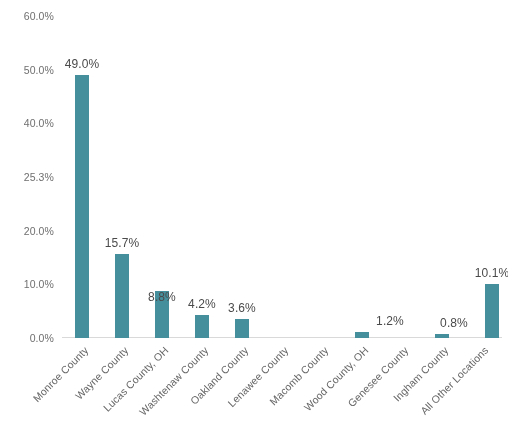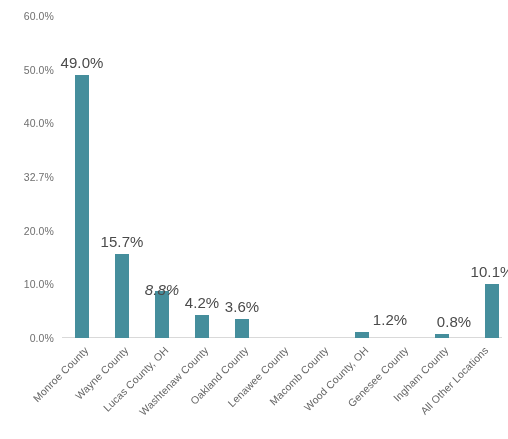--- a/index.html
+++ b/index.html
@@ -73,21 +73,21 @@
     bottom: 0;
     left: 50%;
     transform: translateX(-50%);
     width: 14px;
     background: #458e9c;
   }
   .bar-value {
     position: absolute;
     left: 50%;
     transform: translateX(-50%);
-    font-size: 15px;
+    font-size: 12px;
     color: #4a4a4a;
     white-space: nowrap;
     letter-spacing: 0.1px;
   }
 
   
   .x-labels {
     position: absolute;
     left: 62px;
     top: 340px;
@@ -114,40 +114,40 @@
 </style>
 </head>
 <body>
 
 <div id="chart-root">
 
   <div class="y-axis">
       <div class="y-tick-label" style="top: 338px;">0.0%</div>
       <div class="y-tick-label" style="top: 284.333px;">10.0%</div>
       <div class="y-tick-label" style="top: 230.667px;">20.0%</div>
-      <div class="y-tick-label" style="top: 177px;">32.7%</div>
+      <div class="y-tick-label" style="top: 177px;">25.3%</div>
       <div class="y-tick-label" style="top: 123.333px;">40.0%</div>
       <div class="y-tick-label" style="top: 69.6667px;">50.0%</div>
       <div class="y-tick-label" style="top: 16px;">60.0%</div>
     </div>
 
   <div class="plot-area">
     <div class="baseline"></div>
     <div class="bars">
         <div class="bar-slot" style="left: 0px; width: 40px;">
           <div class="bar" style="height: 262.967px; background: rgb(69, 142, 156);"></div>
           <div class="bar-value" style="bottom: 266.967px;">49.0%</div>
         </div>
         <div class="bar-slot" style="left: 40px; width: 40px;">
           <div class="bar" style="height: 84.2567px; background: rgb(69, 142, 156);"></div>
           <div class="bar-value" style="bottom: 88.2567px;">15.7%</div>
         </div>
         <div class="bar-slot" style="left: 80px; width: 40px;">
           <div class="bar" style="height: 47.2267px; background: rgb(69, 142, 156);"></div>
-          <div class="bar-value" style="bottom: 40px; font-style: italic;">8.8%</div>
+          <div class="bar-value" style="bottom: 34px;">8.8%</div>
         </div>
         <div class="bar-slot" style="left: 120px; width: 40px;">
           <div class="bar" style="height: 22.54px; background: rgb(69, 142, 156);"></div>
           <div class="bar-value" style="bottom: 26.54px;">4.2%</div>
         </div>
         <div class="bar-slot" style="left: 160px; width: 40px;">
           <div class="bar" style="height: 19.32px; background: rgb(69, 142, 156);"></div>
           <div class="bar-value" style="bottom: 23.32px;">3.6%</div>
         </div>
         <div class="bar-slot" style="left: 280px; width: 40px;">

